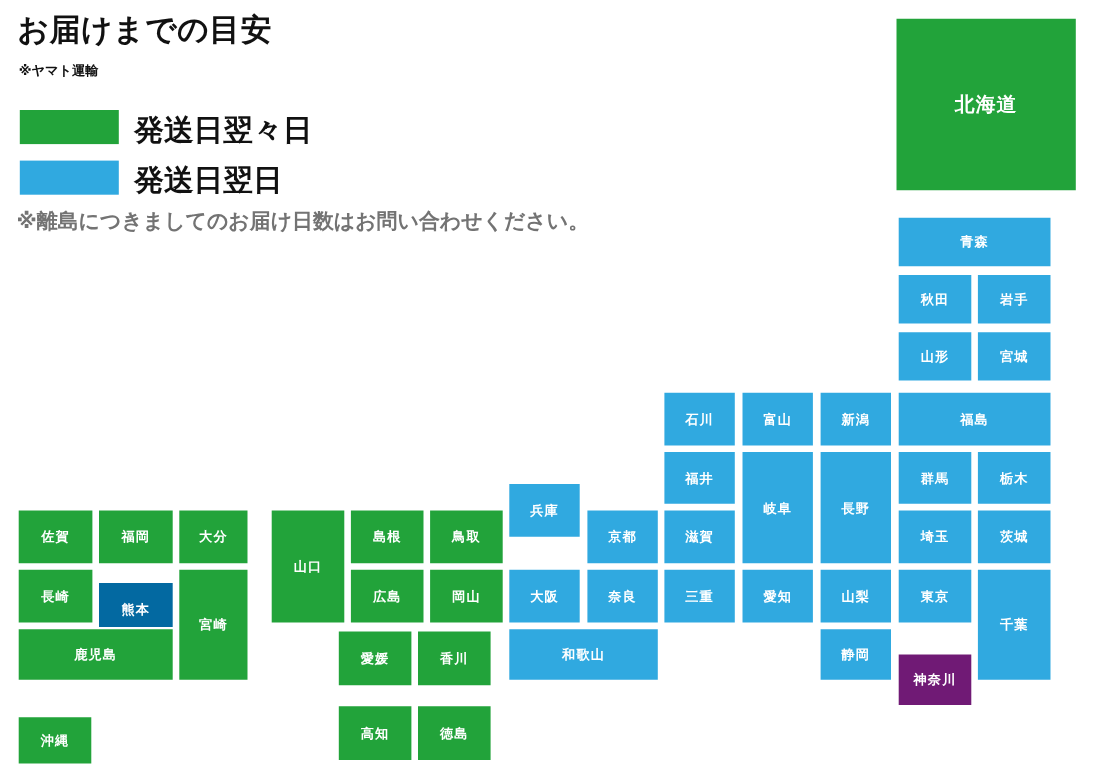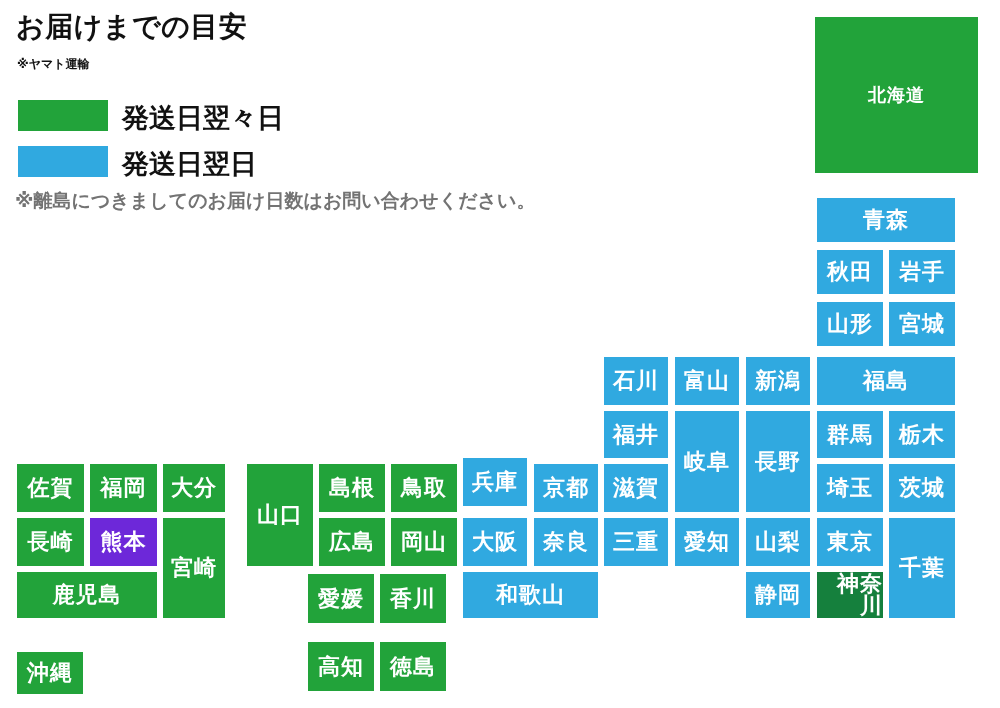--- a/index.html
+++ b/index.html
@@ -70,21 +70,21 @@
 
   
   .tile {
     position: absolute;
     box-sizing: border-box;
     display: flex;
     align-items: center;
     justify-content: center;
     color: #ffffff;
     font-weight: bold;
-    font-size: 22px;
+    font-size: 12px;
     letter-spacing: 1px;
     line-height: 1;
     text-align: center;
     border: 2px solid #ffffff;
     border-radius: 1px;
     user-select: none;
   }
   .tile.big { font-size: 18px; }
 </style>
 </head>
@@ -170,24 +170,24 @@
       </div>
       <div class="tile" style="left: 815px; top: 516px; width: 70px; height: 52px; background: rgb(48, 169, 224);">
         <span>東京</span>
       </div>
       <div class="tile" style="left: 887px; top: 516px; width: 70px; height: 104px; background: rgb(48, 169, 224);">
         <span>千葉</span>
       </div>
       <div class="tile" style="left: 744px; top: 570px; width: 68px; height: 50px; background: rgb(48, 169, 224);">
         <span>静岡</span>
       </div>
-      <div class="tile" style="left: 815px; top: 570px; width: 70px; height: 50px; background: #15803d; text-align: right;">
+      <div class="tile" style="left: 815px; top: 593px; width: 70px; height: 50px; background: #701a75; text-align: right;">
         <span>神奈川</span>
       </div>
-      <div class="tile" style="left: 461px; top: 456px; width: 68px; height: 52px; background: rgb(48, 169, 224);">
+      <div class="tile" style="left: 461px; top: 438px; width: 68px; height: 52px; background: rgb(48, 169, 224);">
         <span>兵庫</span>
       </div>
       <div class="tile" style="left: 532px; top: 462px; width: 68px; height: 52px; background: rgb(48, 169, 224);">
         <span>京都</span>
       </div>
       <div class="tile" style="left: 461px; top: 516px; width: 68px; height: 52px; background: rgb(48, 169, 224);">
         <span>大阪</span>
       </div>
       <div class="tile" style="left: 532px; top: 516px; width: 68px; height: 52px; background: rgb(48, 169, 224);">
         <span>奈良</span>
@@ -227,21 +227,21 @@
       </div>
       <div class="tile" style="left: 88px; top: 462px; width: 71px; height: 52px; background: rgb(34, 163, 58);">
         <span>福岡</span>
       </div>
       <div class="tile" style="left: 161px; top: 462px; width: 66px; height: 52px; background: rgb(34, 163, 58);">
         <span>大分</span>
       </div>
       <div class="tile" style="left: 15px; top: 516px; width: 71px; height: 52px; background: rgb(34, 163, 58);">
         <span>長崎</span>
       </div>
-      <div class="tile" style="left: 88px; top: 516px; width: 71px; height: 52px; background: #6d28d9;">
+      <div class="tile" style="left: 88px; top: 528px; width: 71px; height: 52px; background: #0369a1;">
         <span>熊本</span>
       </div>
       <div class="tile" style="left: 161px; top: 516px; width: 66px; height: 104px; background: rgb(34, 163, 58);">
         <span>宮崎</span>
       </div>
       <div class="tile" style="left: 15px; top: 570px; width: 144px; height: 50px; background: rgb(34, 163, 58);">
         <span>鹿児島</span>
       </div>
       <div class="tile" style="left: 15px; top: 650px; width: 70px; height: 46px; background: rgb(34, 163, 58);">
         <span>沖縄</span>

